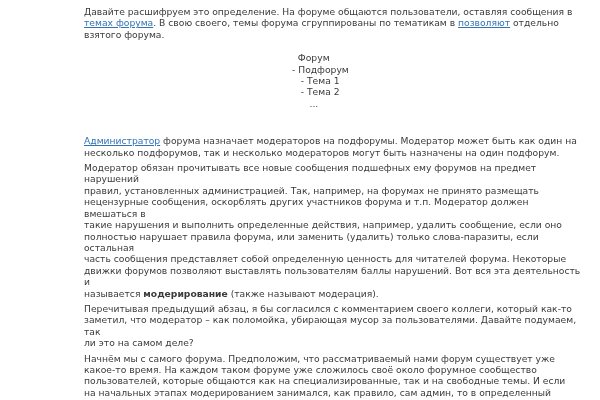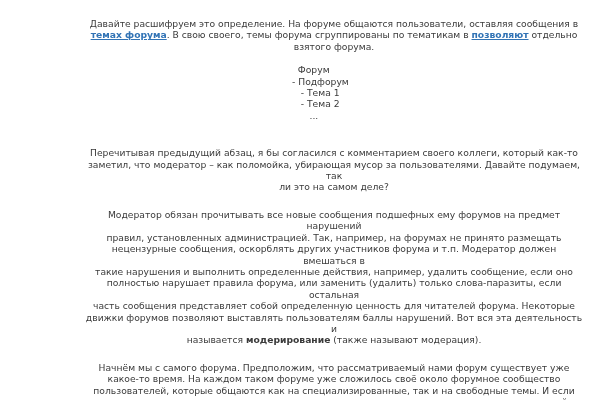--- a/index.html
+++ b/index.html
@@ -5,48 +5,50 @@
   html, body { margin:0; padding:0; }
   body {
     width:600px; height:400px; overflow:hidden; background:#ffffff;
     font-family:"DejaVu Sans","Liberation Sans",sans-serif;
     position:relative;
   }
   .doc {
     position:absolute; left:84px; top:2px; width:500px;
     font-size:9.2px; line-height:11.4px; color:#3a3a3a;
   }
-  .doc p { margin:16px 0 3px 0; white-space:pre-line;text-align:center; }
+  .doc p { margin:4px 0 3px 0; white-space:pre-line; }
   .tree { white-space:pre; margin:12px 0 26px 208px; color:#3a3a3a; }
-  .link { color:#3173b5; text-decoration:underline; cursor:pointer;font-weight:bold; }
+  .link { color:#3173b5; text-decoration:underline; cursor:pointer; }
   .bold { font-weight:bold; }
 </style>
 </head>
 <body style="background: rgb(255, 255, 255);">
 
 <div class="doc" style="color: rgb(58, 58, 58);">
     <p><span>Давайте расшифруем это определение. На форуме общаются пользователи, оставляя сообщения в
 </span><a class="link" href="#" style="color: rgb(49, 115, 181);">темах форума</a><span>. В свою своего, темы форума сгруппированы по тематикам в </span><a class="link" href="#" style="color: rgb(49, 115, 181);">позволяют</a><span> отдельно
 взятого форума.</span></p>
     <div class="tree">  Форум
 - Подфорум
    - Тема 1
    - Тема 2
       ...</div>
-    <p><span>Перечитывая предыдущий абзац, я бы согласился с комментарием своего коллеги, который как-то
-заметил, что модератор – как поломойка, убирающая мусор за пользователями. Давайте подумаем, так
-ли это на самом деле?</span></p>
+    <p><a class="link" href="#" style="color: rgb(49, 115, 181);">Администратор</a><span> форума назначает модераторов на подфорумы. Модератор может быть как один на
+несколько подфорумов, так и несколько модераторов могут быть назначены на один подфорум.</span></p>
     <p><span>Модератор обязан прочитывать все новые сообщения подшефных ему форумов на предмет нарушений
 правил, установленных администрацией. Так, например, на форумах не принято размещать
 нецензурные сообщения, оскорблять других участников форума и т.п. Модератор должен вмешаться в
 такие нарушения и выполнить определенные действия, например, удалить сообщение, если оно
 полностью нарушает правила форума, или заменить (удалить) только слова-паразиты, если остальная
 часть сообщения представляет собой определенную ценность для читателей форума. Некоторые
 движки форумов позволяют выставлять пользователям баллы нарушений. Вот вся эта деятельность и
 называется </span><span class="bold">модерирование</span><span> (также называют модерация).</span></p>
+    <p><span>Перечитывая предыдущий абзац, я бы согласился с комментарием своего коллеги, который как-то
+заметил, что модератор – как поломойка, убирающая мусор за пользователями. Давайте подумаем, так
+ли это на самом деле?</span></p>
     <p><span>Начнём мы с самого форума. Предположим, что рассматриваемый нами форум существует уже
 какое-то время. На каждом таком форуме уже сложилось своё около форумное сообщество
 пользователей, которые общаются как на специализированные, так и на свободные темы. И если
 на начальных этапах модерированием занимался, как правило, сам админ, то в определенный
 момент встает необходимость назначения модератора.</span></p>
     <p><span>И вот тут возникает вопрос – где, собственно, взять модера? Как правило, найти модератора на
 форуме не составляет проблем, многие из пользователей сочтут за честь стать таковыми.
 Абсолютно согласен с Шекспиром: </span></p>
   </div>
 

